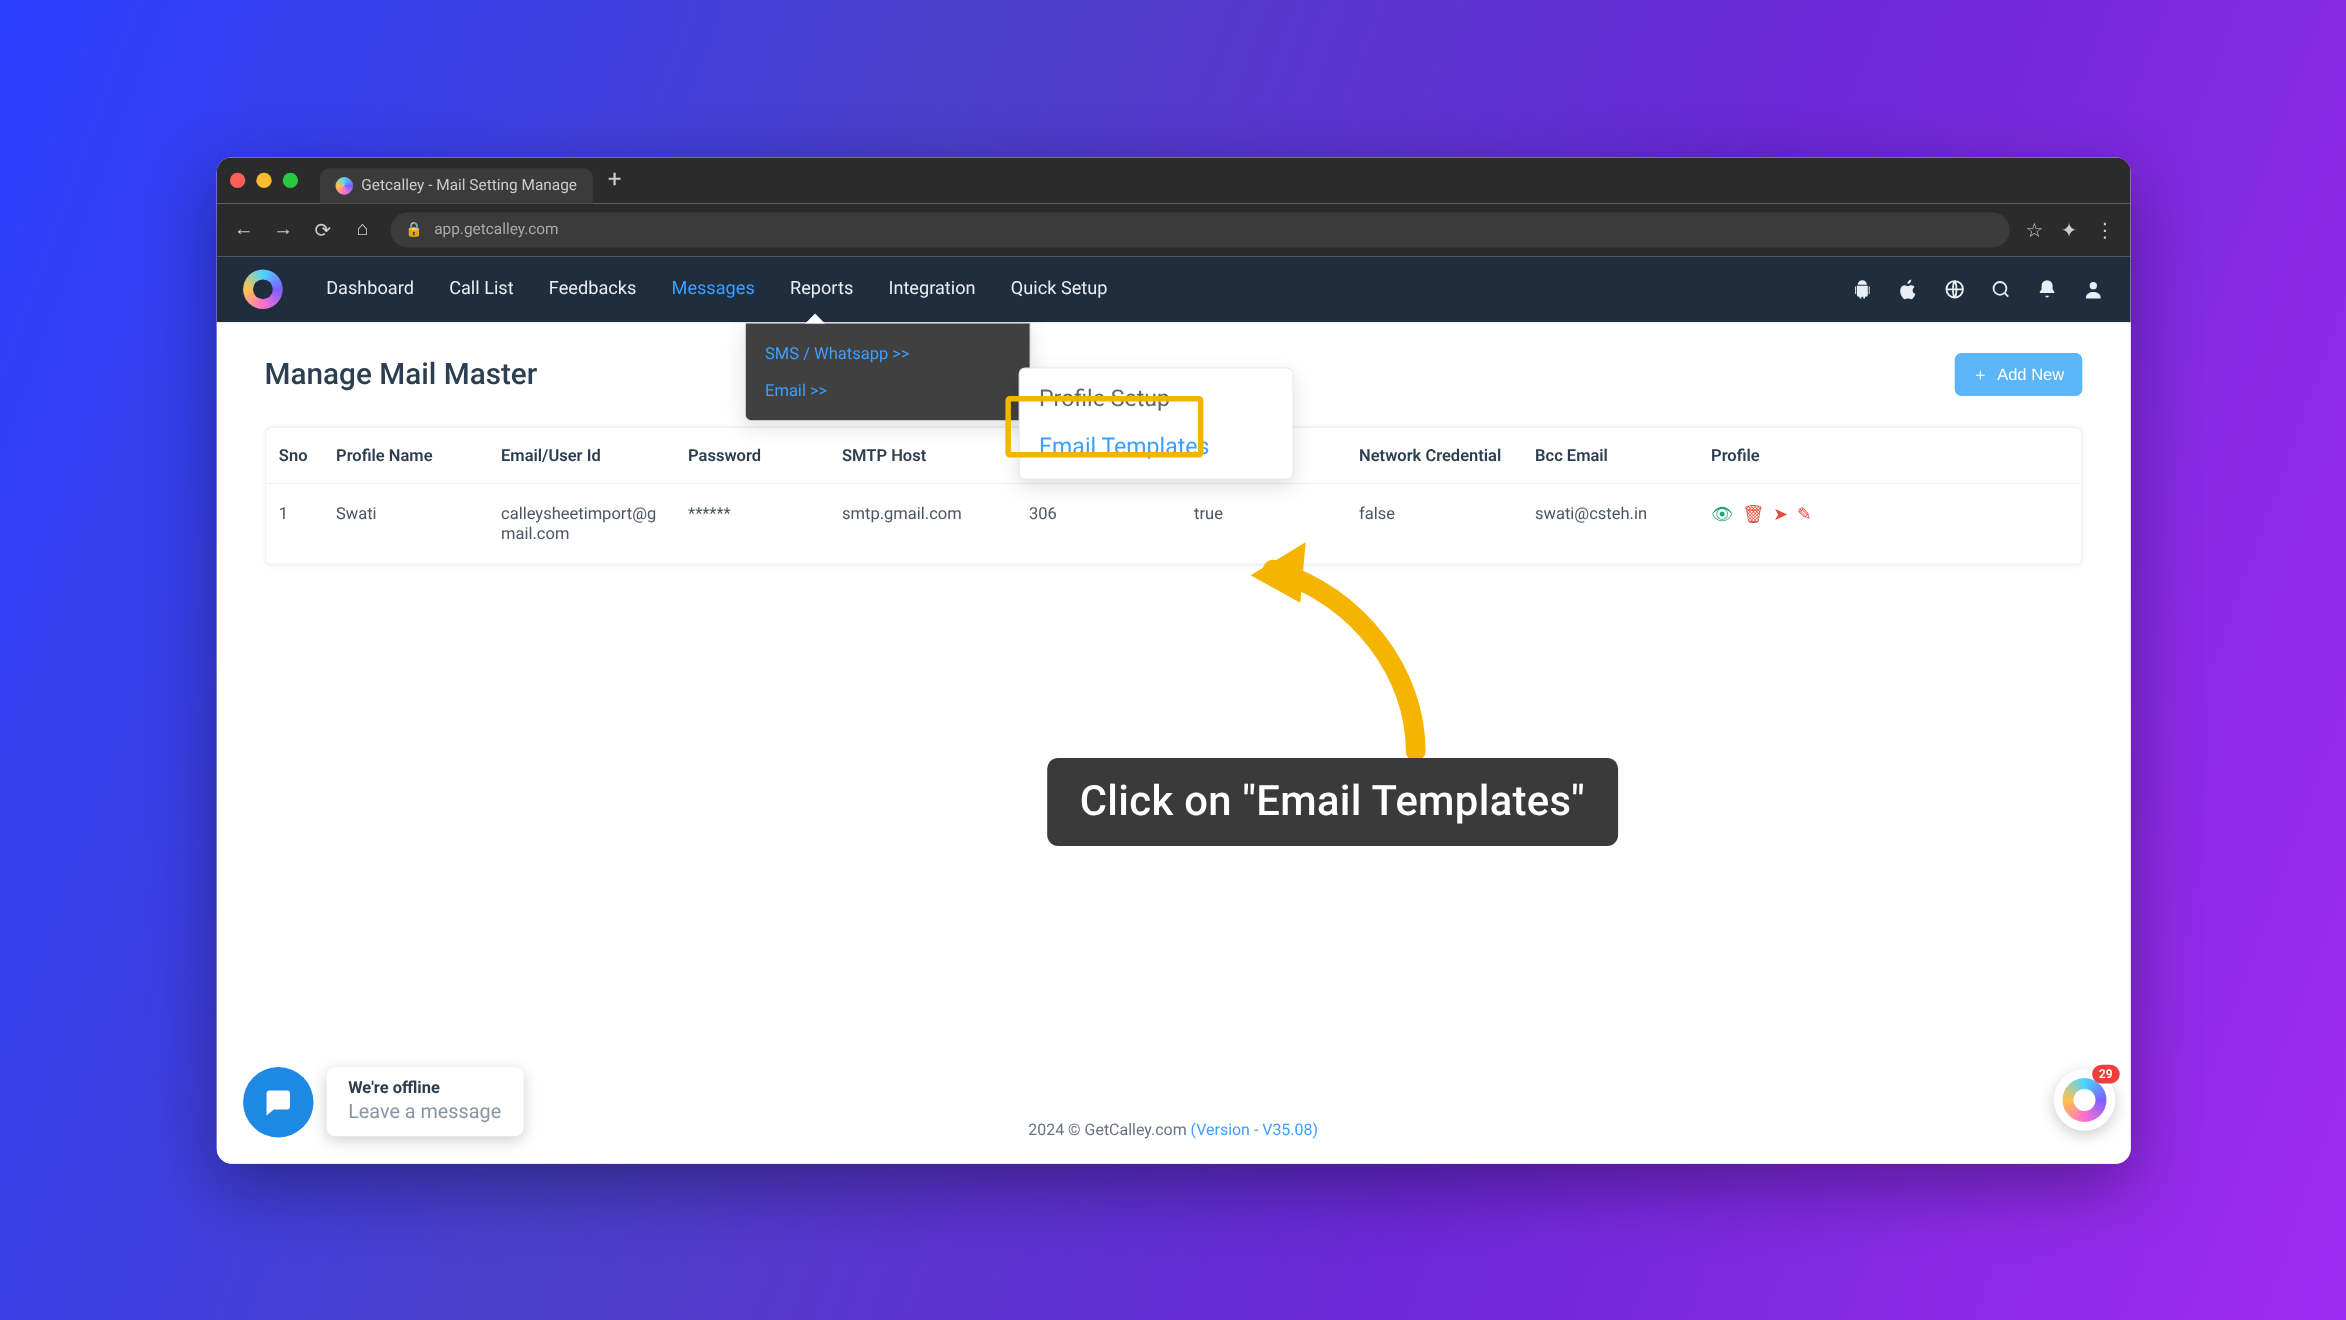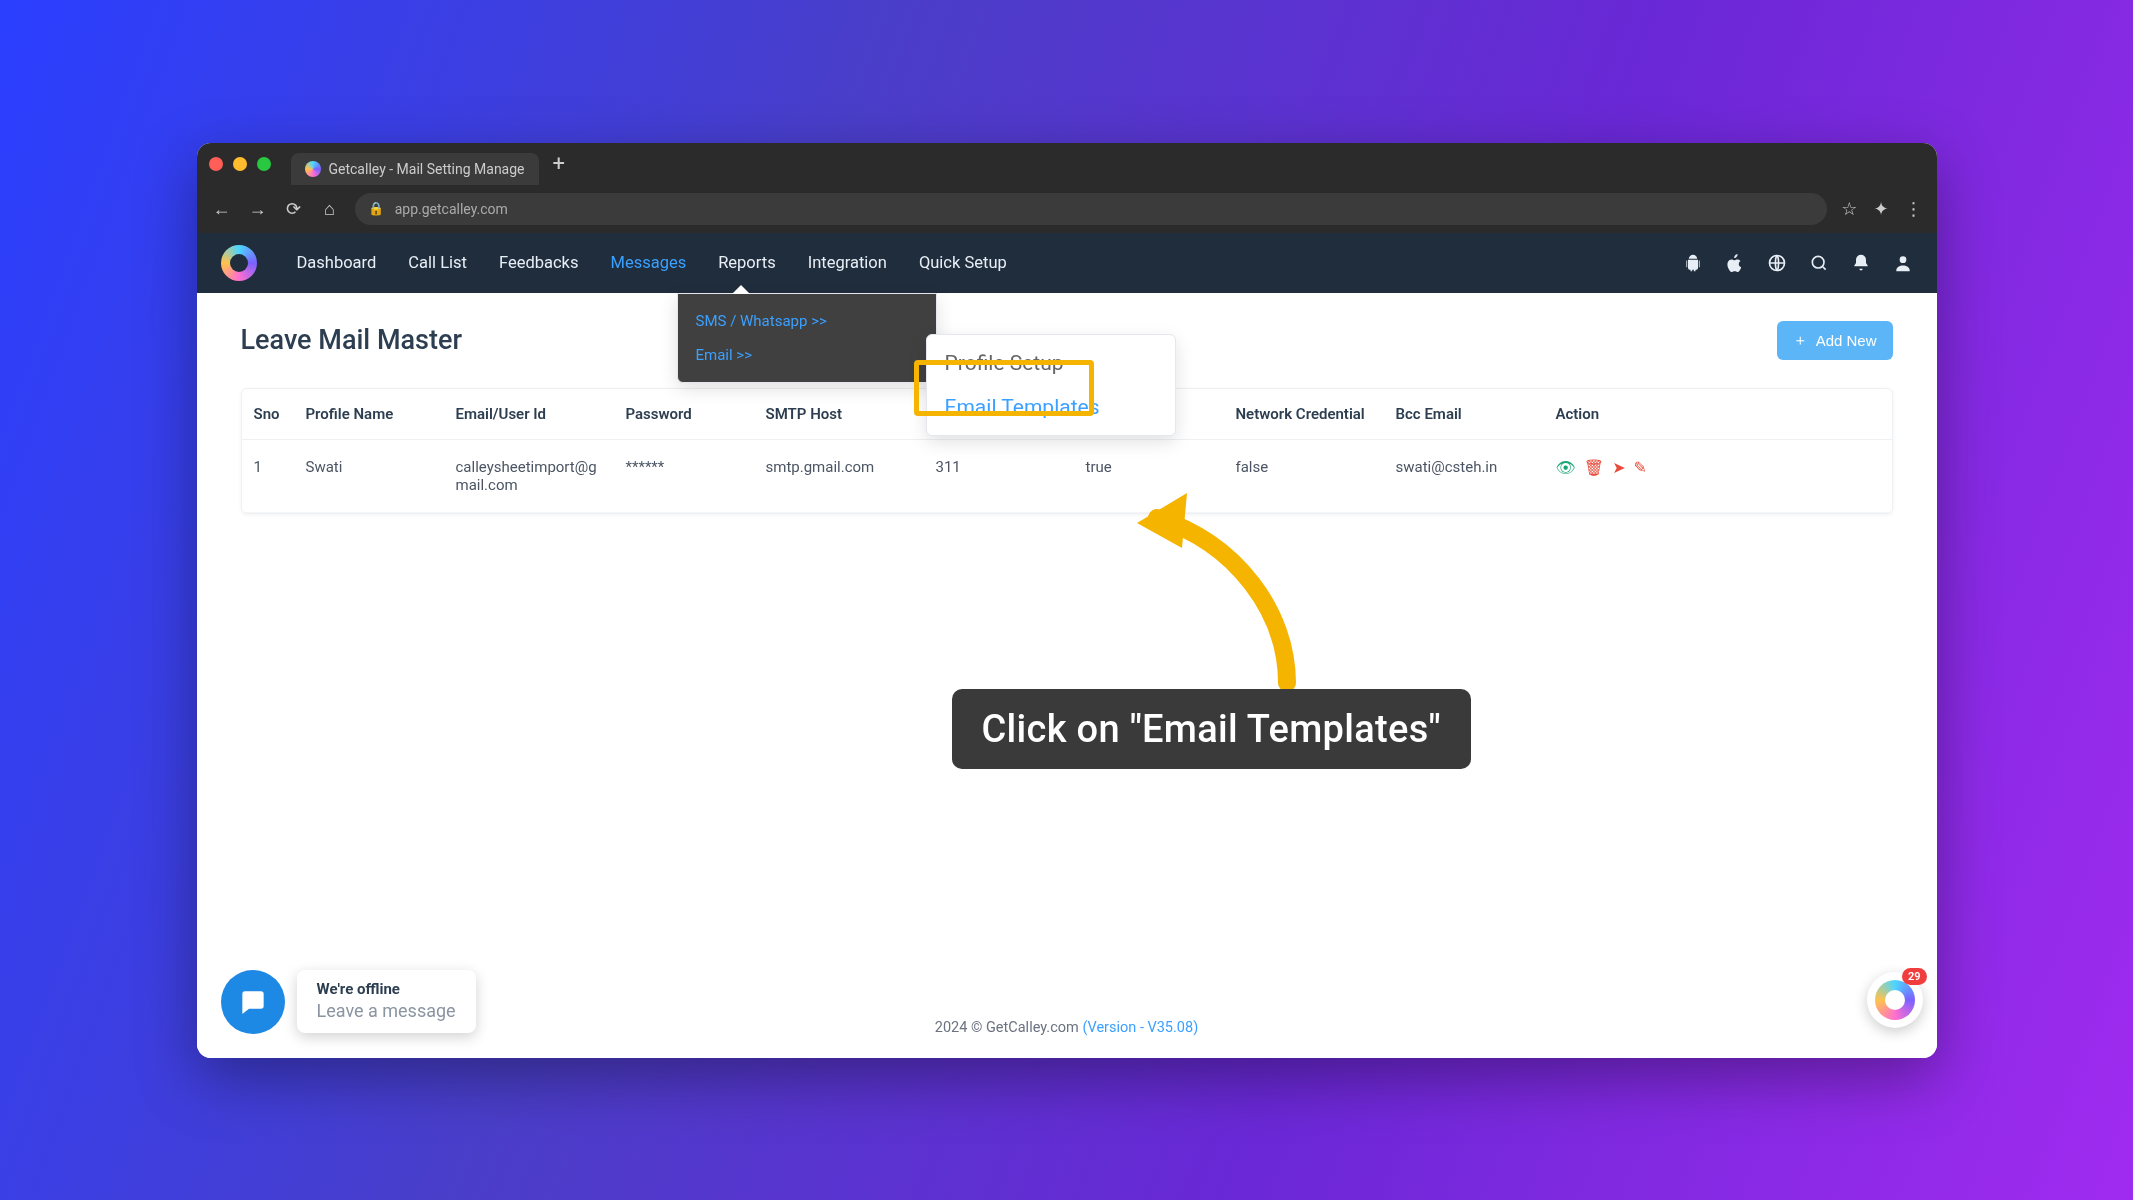--- a/index.html
+++ b/index.html
@@ -204,51 +204,51 @@
       <div class="submenu">
         <div class="submenu-item">Profile Setup</div>
         <div class="submenu-item hl">Email Templates</div>
       </div>
       <div class="highlight-box"></div>
     </div>
   </div>
 
   <div class="content">
     <div class="content-head">
-      <h1 class="page-title">Leave Mail Master</h1>
+      <h1 class="page-title">Manage Mail Master</h1>
       <button class="add-btn">
         <span>＋</span>
         <span>Add New</span>
       </button>
     </div>
 
     <div class="table-card">
       <table>
         <thead>
           <tr>
             <th class="col-sno">Sno</th>
             <th class="col-pname">Profile Name</th>
             <th class="col-email">Email/User Id</th>
             <th class="col-pw">Password</th>
             <th class="col-host">SMTP Host</th>
             <th class="col-port">SMTP Port</th>
             <th class="col-ssl">SSL Enable</th>
             <th class="col-nc">Network Credential</th>
             <th class="col-bcc">Bcc Email</th>
-            <th>Action</th>
+            <th>Profile</th>
           </tr>
         </thead>
         <tbody>
           <tr>
             <td>1</td>
             <td>Swati</td>
             <td style="word-break:break-all;">calleysheetimport@gmail.com</td>
             <td>******</td>
             <td>smtp.gmail.com</td>
-            <td>311</td>
+            <td>306</td>
             <td>true</td>
             <td>false</td>
             <td>swati@csteh.in</td>
             <td>
               <div class="actions">
                 <span class="ai-view">👁</span>
                 <span class="ai-del">🗑</span>
                 <span class="ai-send">➤</span>
                 <span class="ai-edit">✎</span>
               </div>

